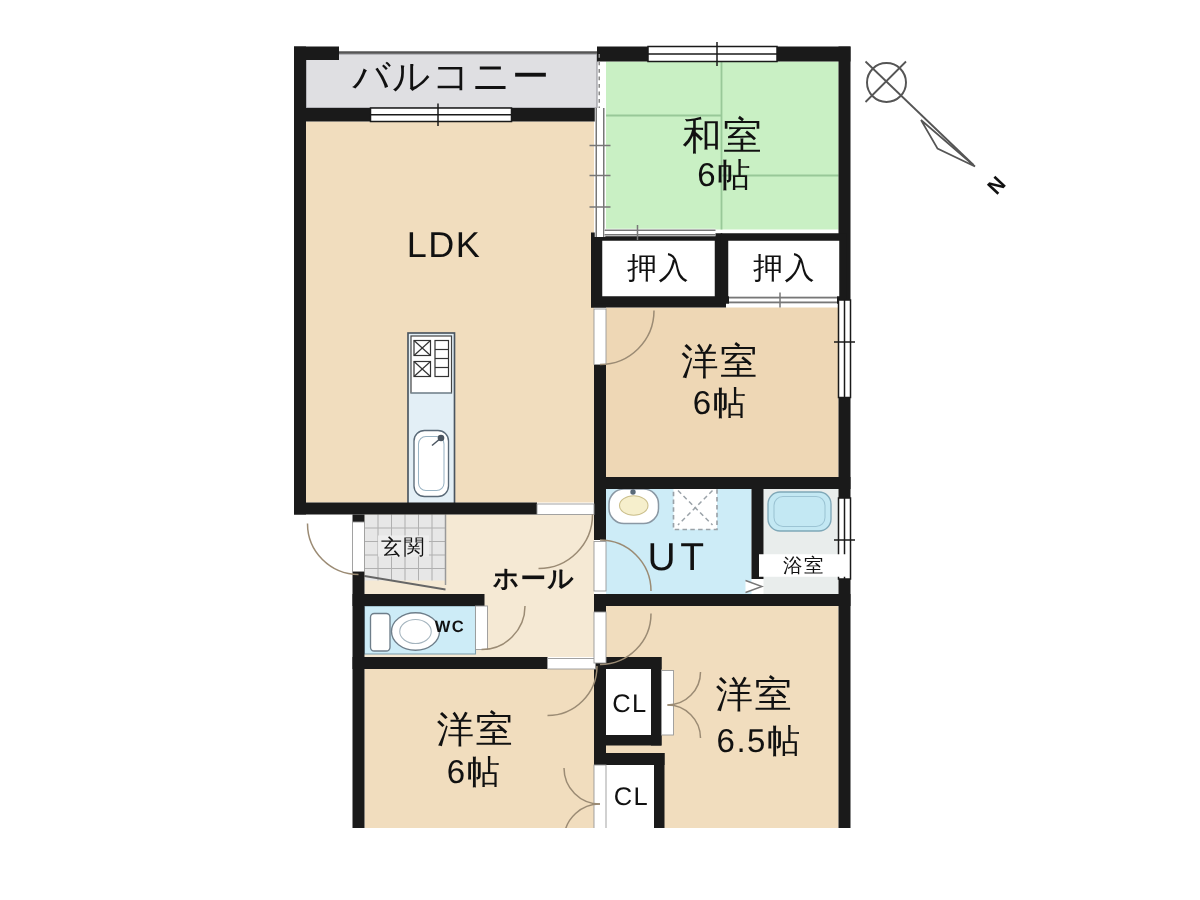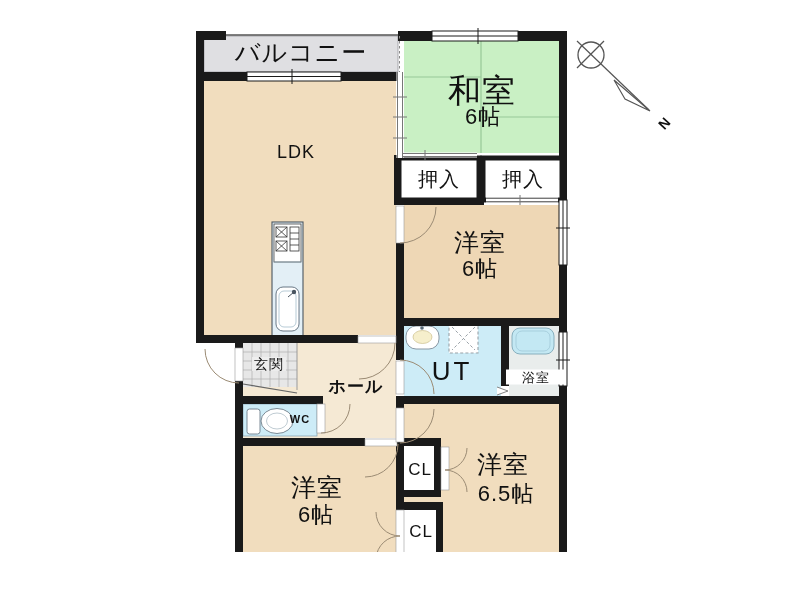--- a/index.html
+++ b/index.html
@@ -245,22 +245,22 @@
 
   <g stroke="#555" fill="none">
     <circle cx="591" cy="55" r="13" stroke-width="1.3"></circle>
     <line x1="577" y1="41" x2="649" y2="110" stroke-width="1.2"></line>
     <line x1="604" y1="41" x2="577" y2="68" stroke-width="1.2"></line>
     <polygon points="650,111 614,80 625,99" fill="#ffffff" stroke-width="1.1"></polygon>
   </g>
 </svg>
 
 <div class="lbl" style="left:301px;top:52px;font-size:25px;">バルコニー</div>
-<div class="lbl" style="left:296px;top:152px;font-size:18px;text-align:center;">LDK</div>
-<div class="lbl" style="left:482px;top:90px;font-size:33px;">和室</div>
+<div class="lbl" style="left:296px;top:164px;font-size:24px;text-align:center;">LDK</div>
+<div class="lbl" style="left:482px;top:90px;font-size:26px;">和室</div>
 <div class="lbl" style="left:483px;top:117px;font-size:22px;">6帖</div>
 <div class="lbl" style="left:439px;top:179px;font-size:20px;">押入</div>
 <div class="lbl" style="left:523px;top:179px;font-size:20px;">押入</div>
 <div class="lbl" style="left:480px;top:242px;font-size:25px;">洋室</div>
 <div class="lbl" style="left:480px;top:269px;font-size:22px;">6帖</div>
 <div class="lbl" style="left:452px;top:371px;font-size:26px;letter-spacing:3px;">UT</div>
 <div class="lbl chip" style="left:536px;top:377px;font-size:13px;">浴室</div>
 <div class="lbl tilebg" style="left:269px;top:364px;font-size:14px;">玄関</div>
 <div class="lbl" style="left:356px;top:386px;font-size:17px;font-weight:bold;">ホール</div>
 <div class="lbl" style="left:300px;top:419px;font-size:11px;font-weight:600;">WC</div>

